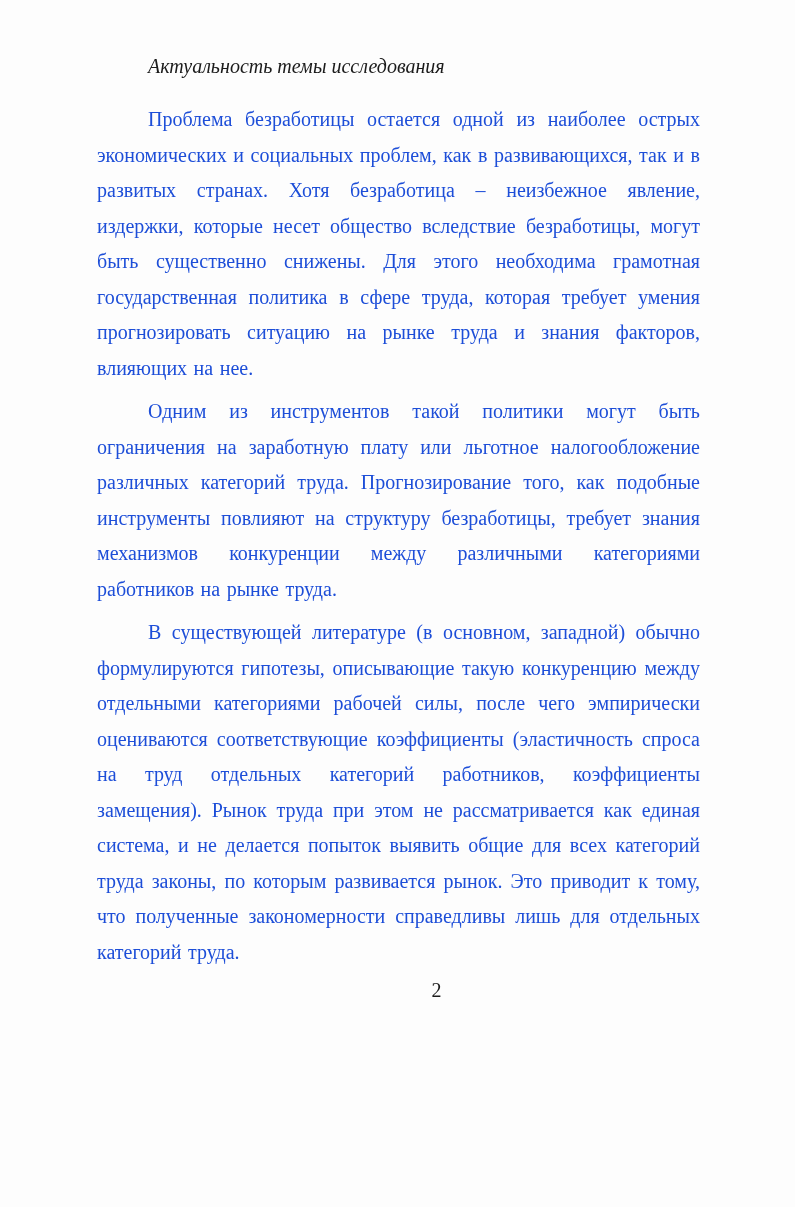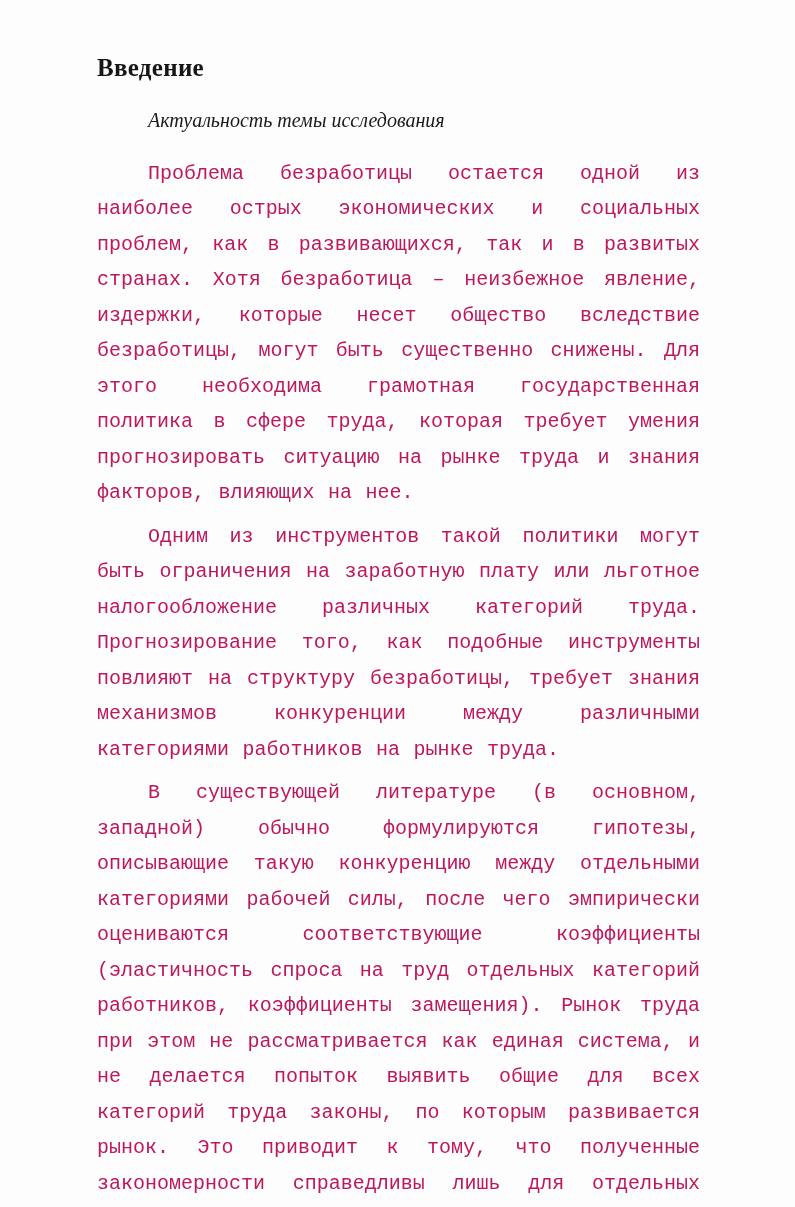--- a/index.html
+++ b/index.html
@@ -33,41 +33,39 @@
     margin: 0 0 24px 51px;
     color: #1b1b1b;
   }
   .doc-para {
     font-size: 20px;
     line-height: 35.5px;
     text-align: justify;
     text-indent: 51px;
     margin: 0 0 8px 0;
     word-spacing: 1.5px;
-    color: #be185d;
-    font-family: Liberation Mono, monospace;
+    color: #1d4ed8;
   }
   .doc-para.continues {
     
     text-align-last: justify;
   }
   .page-number {
     margin-top: 9px;
     text-align: center;
     font-size: 20px;
     transform: translateX(38px);
     color: #1b1b1b;
   }
 </style>
 </head>
 <body>
 
 <div class="page">
 
-  <h1 class="doc-heading">Введение</h1>
 
   <p class="doc-subheading">Актуальность темы исследования</p>
 
   <p class="doc-para">Проблема безработицы остается одной из наиболее острых экономических и социальных проблем, как в развивающихся, так и в развитых странах. Хотя безработица – неизбежное явление, издержки, которые несет общество вследствие безработицы, могут быть существенно снижены. Для этого необходима грамотная государственная политика в сфере труда, которая требует умения прогнозировать ситуацию на рынке труда и знания факторов, влияющих на нее.</p>
 
   <p class="doc-para">Одним из инструментов такой политики могут быть ограничения на заработную плату или льготное налогообложение различных категорий труда. Прогнозирование того, как подобные инструменты повлияют на структуру безработицы, требует знания механизмов конкуренции между различными категориями работников на рынке труда.</p>
 
   <p class="doc-para">В существующей литературе (в основном, западной) обычно формулируются гипотезы, описывающие такую конкуренцию между отдельными категориями рабочей силы, после чего эмпирически оцениваются соответствующие коэффициенты (эластичность спроса на труд отдельных категорий работников, коэффициенты замещения). Рынок труда при этом не рассматривается как единая система, и не делается попыток выявить общие для всех категорий труда законы, по которым развивается рынок. Это приводит к тому, что полученные закономерности справедливы лишь для отдельных категорий труда.</p>
 
 

